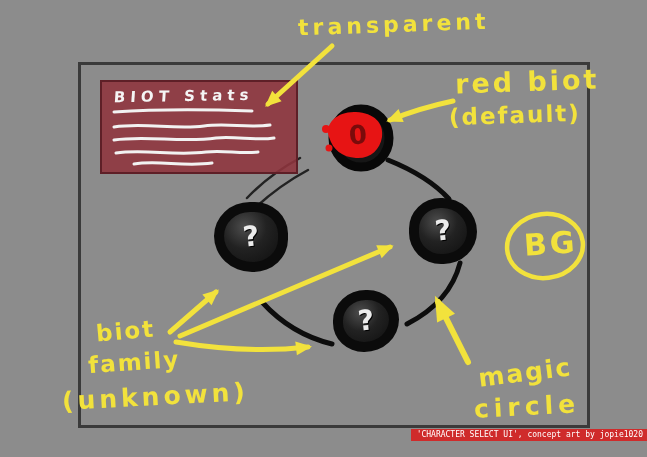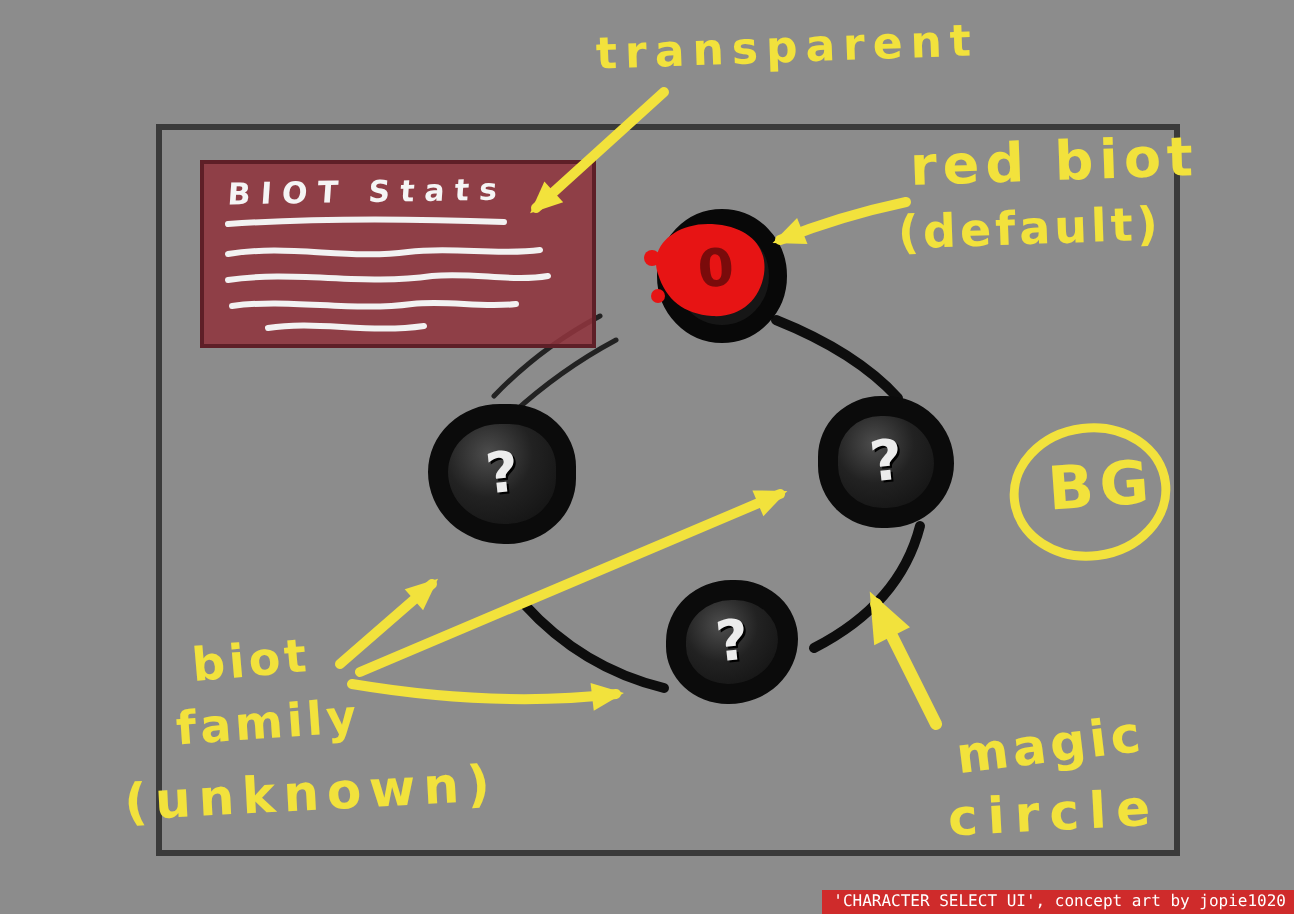--- a/index.html
+++ b/index.html
@@ -48,21 +48,21 @@
   .note-transparent{left:298px;top:12px;font-size:22px;letter-spacing:4px;transform:rotate(-2deg);}
   .note-redbiot1{left:455px;top:66px;font-size:27px;letter-spacing:3px;transform:rotate(-2deg);}
   .note-redbiot2{left:449px;top:102px;font-size:23px;letter-spacing:2px;transform:rotate(-2deg);}
   .note-bg{left:524px;top:226px;font-size:30px;letter-spacing:3px;transform:rotate(-4deg);}
   .note-family1{left:96px;top:318px;font-size:23px;letter-spacing:2px;transform:rotate(-5deg);}
   .note-family2{left:88px;top:349px;font-size:23px;letter-spacing:2px;transform:rotate(-4deg);}
   .note-family3{left:62px;top:382px;font-size:25px;letter-spacing:4px;transform:rotate(-3deg);}
   .note-magic1{left:478px;top:358px;font-size:25px;letter-spacing:2px;transform:rotate(-7deg);}
   .note-magic2{left:474px;top:392px;font-size:25px;letter-spacing:5px;transform:rotate(-3deg);}
   .credit{
-    position:absolute;right:0;bottom:0;z-index:8;display:flex;
+    position:absolute;right:0;bottom:16px;z-index:8;display:flex;
     flex-direction:column;align-items:flex-end;
     font-family:"DejaVu Sans Mono", monospace;font-size:8px;line-height:1;
   }
   .credit-line1{background:#cf2b2b;color:#ffffff;padding:2px 4px 2px 6px;}
   .credit-line2{background:#471113;color:#e8938a;padding:2px 4px 3px 6px;}
 </style>
 </head>
 <body>
 
 <div class="canvas">

